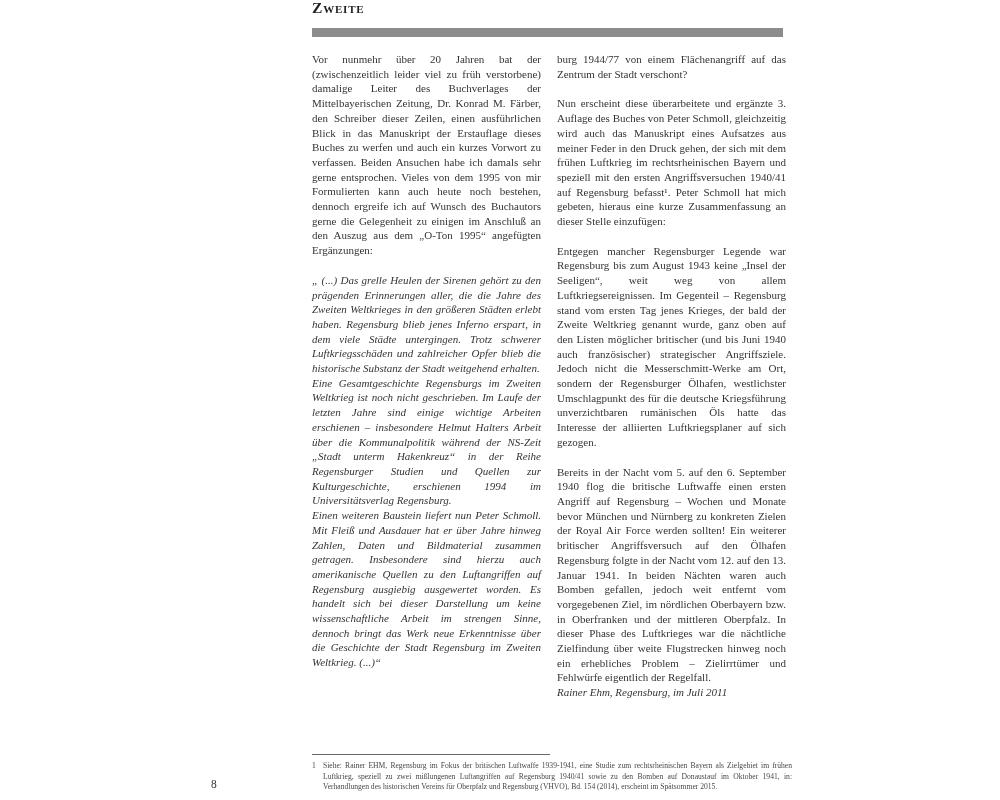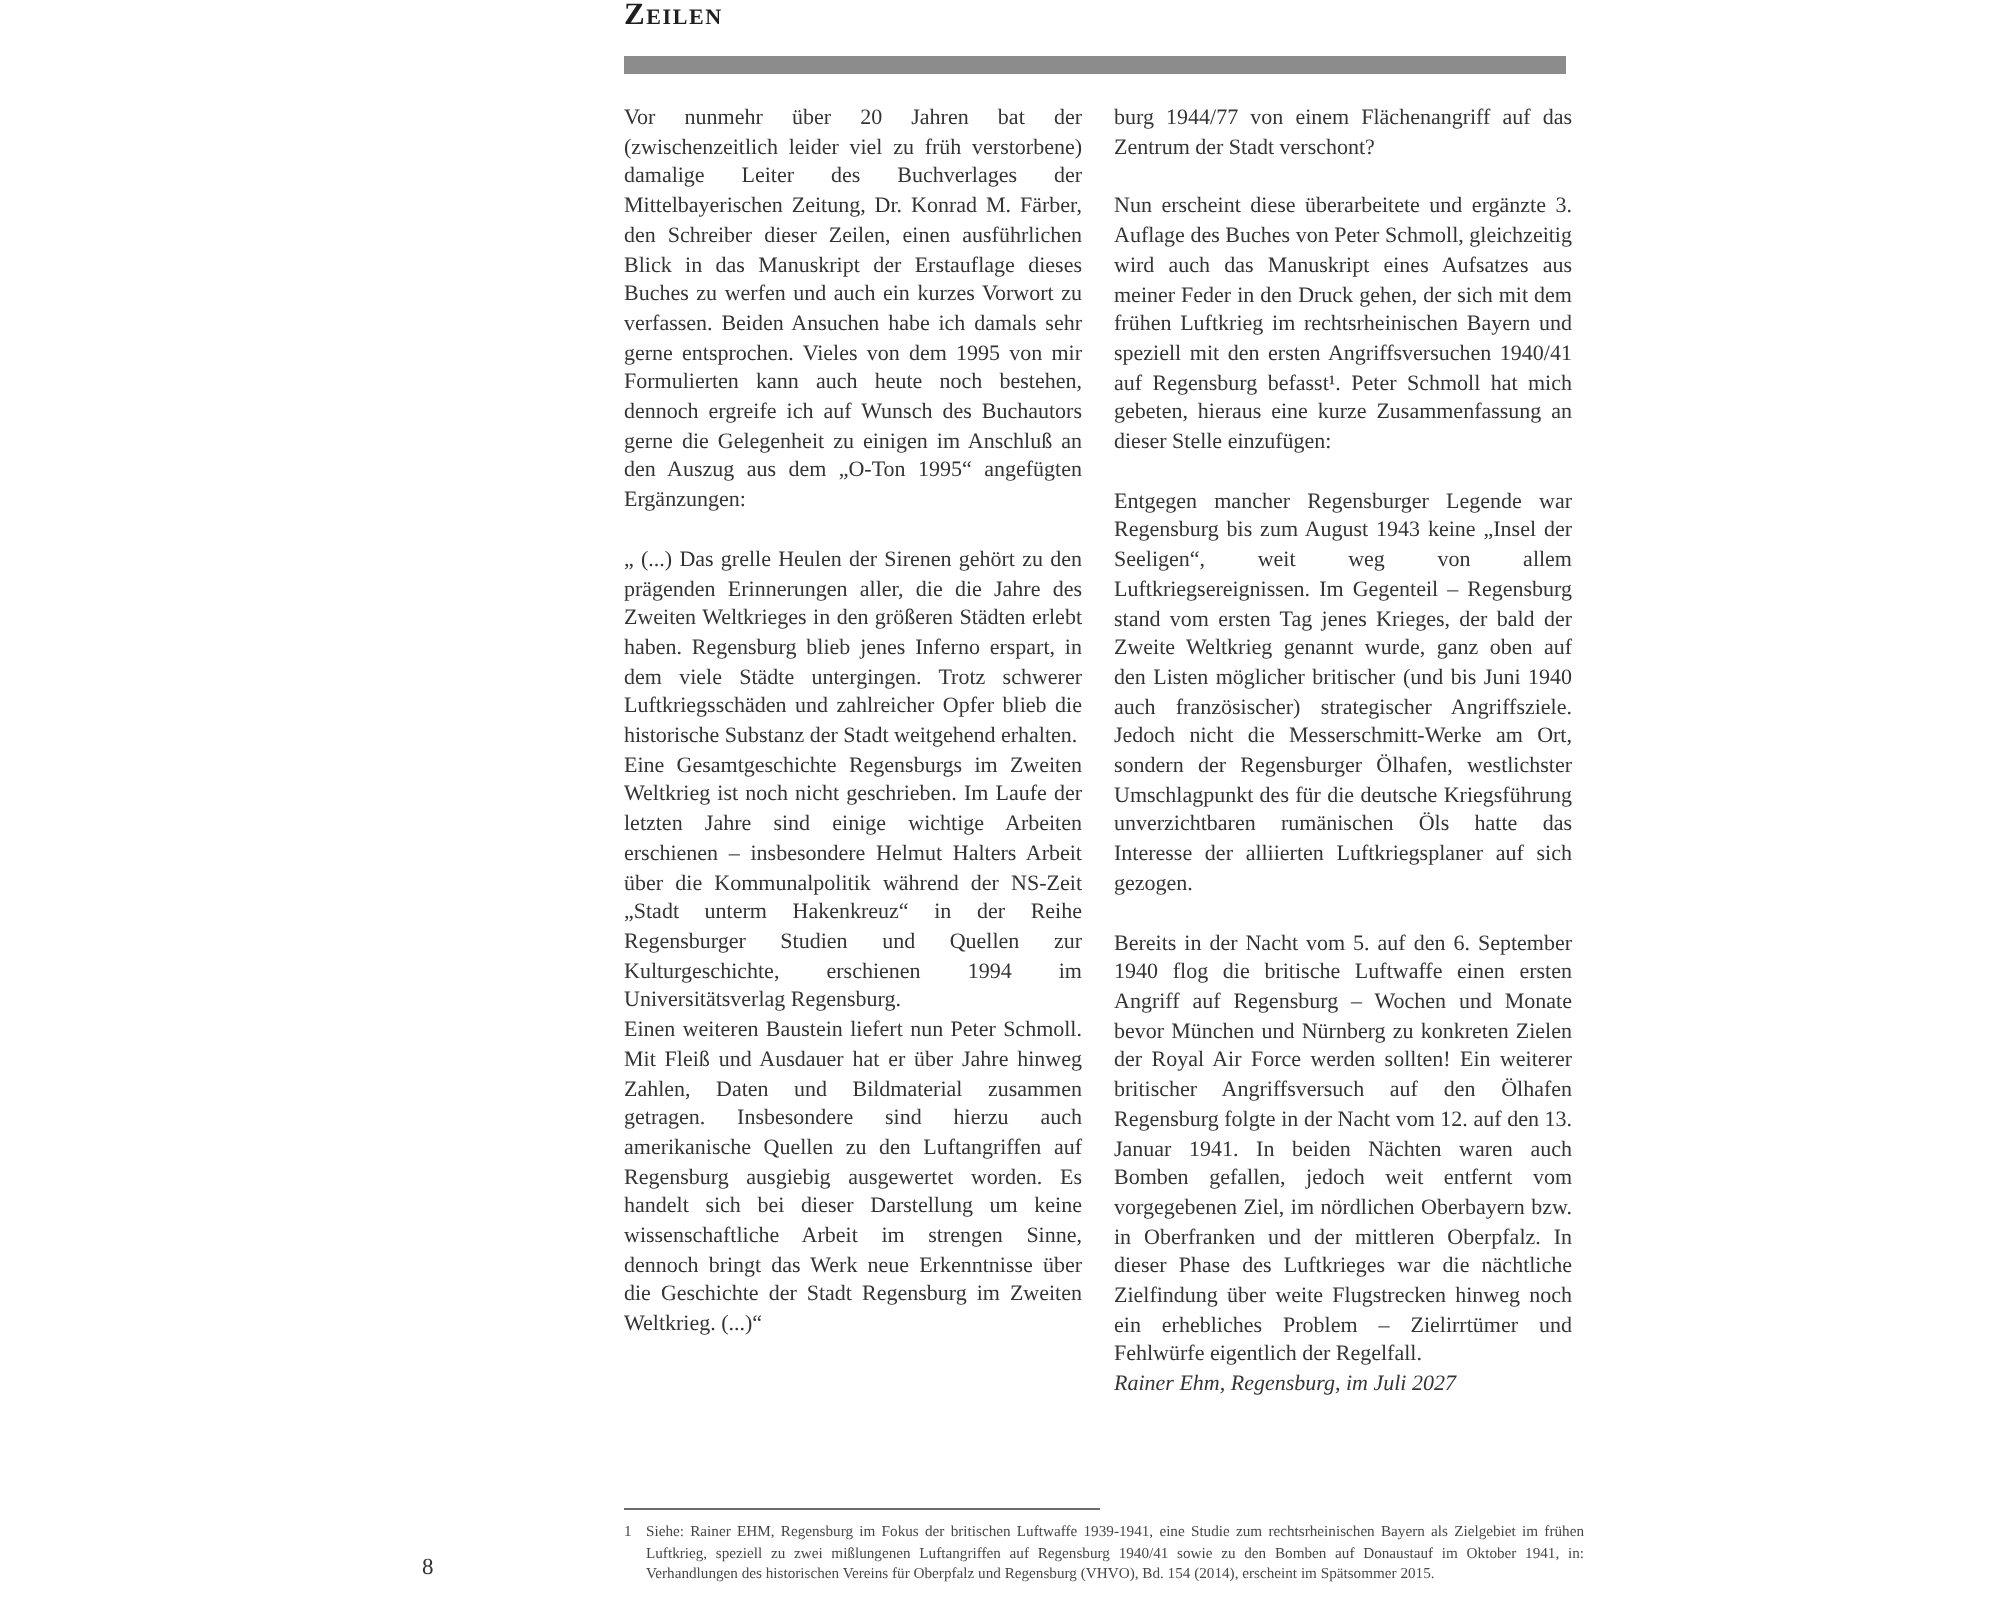--- a/index.html
+++ b/index.html
@@ -49,20 +49,21 @@
     text-align: justify;
     hyphens: auto;
   }
   .col p {
     margin: 0 0 15px 0;
   }
   .col p.tight {
     margin: 0;
   }
   .quote {
+    font-style: italic;
   }
   .signature {
     font-style: italic;
     margin-top: 15px;
   }
   .footnote-rule {
     position: absolute;
     left: 312px;
     top: 754px;
     width: 238px;
@@ -92,39 +93,39 @@
     top: 778px;
     font-size: 11.5px;
     color: #333333;
   }
 </style>
 </head>
 <body>
 
 <div class="sheet">
 
-  <div class="page-title">Zeilen</div>
+  <div class="page-title">Zweite</div>
 
   <div class="title-rule" style="background: rgb(140, 140, 140);"></div>
 
   <div class="columns">
 
     <div class="col">
       <p>Vor nunmehr über 20 Jahren bat der (zwischenzeitlich leider viel zu früh verstorbene) damalige Leiter des Buchverlages der Mittelbayerischen Zeitung, Dr. Konrad M. Färber, den Schreiber dieser Zeilen, einen ausführlichen Blick in das Manuskript der Erstauflage dieses Buches zu werfen und auch ein kurzes Vorwort zu verfassen. Beiden Ansuchen habe ich damals sehr gerne entsprochen. Vieles von dem 1995 von mir Formulierten kann auch heute noch bestehen, dennoch ergreife ich auf Wunsch des Buchautors gerne die Gelegenheit zu einigen im Anschluß an den Auszug aus dem „O-Ton 1995“ angefügten Ergänzungen:</p>
       <p class="quote tight">„ (...) Das grelle Heulen der Sirenen gehört zu den prägenden Erinnerungen aller, die die Jahre des Zweiten Weltkrieges in den größeren Städten erlebt haben. Regensburg blieb jenes Inferno erspart, in dem viele Städte untergingen. Trotz schwerer Luftkriegsschäden und zahlreicher Opfer blieb die historische Substanz der Stadt weitgehend erhalten.</p>
       <p class="quote tight">Eine Gesamtgeschichte Regensburgs im Zweiten Weltkrieg ist noch nicht geschrieben. Im Laufe der letzten Jahre sind einige wichtige Arbeiten erschienen – insbesondere Helmut Halters Arbeit über die Kommunalpolitik während der NS-Zeit „Stadt unterm Hakenkreuz“ in der Reihe Regensburger Studien und Quellen zur Kulturgeschichte, erschienen 1994 im Universitätsverlag Regensburg.</p>
       <p class="quote">Einen weiteren Baustein liefert nun Peter Schmoll. Mit Fleiß und Ausdauer hat er über Jahre hinweg Zahlen, Daten und Bildmaterial zusammen getragen. Insbesondere sind hierzu auch amerikanische Quellen zu den Luftangriffen auf Regensburg ausgiebig ausgewertet worden. Es handelt sich bei dieser Darstellung um keine wissenschaftliche Arbeit im strengen Sinne, dennoch bringt das Werk neue Erkenntnisse über die Geschichte der Stadt Regensburg im Zweiten Weltkrieg. (...)“</p>
     </div>
 
     <div class="col">
       <p>burg 1944/77 von einem Flächenangriff auf das Zentrum der Stadt verschont?</p>
       <p>Nun erscheint diese überarbeitete und ergänzte 3. Auflage des Buches von Peter Schmoll, gleichzeitig wird auch das Manuskript eines Aufsatzes aus meiner Feder in den Druck gehen, der sich mit dem frühen Luftkrieg im rechtsrheinischen Bayern und speziell mit den ersten Angriffsversuchen 1940/41 auf Regensburg befasst¹. Peter Schmoll hat mich gebeten, hieraus eine kurze Zusammenfassung an dieser Stelle einzufügen:</p>
       <p>Entgegen mancher Regensburger Legende war Regensburg bis zum August 1943 keine „Insel der Seeligen“, weit weg von allem Luftkriegsereignissen. Im Gegenteil – Regensburg stand vom ersten Tag jenes Krieges, der bald der Zweite Weltkrieg genannt wurde, ganz oben auf den Listen möglicher britischer (und bis Juni 1940 auch französischer) strategischer Angriffsziele. Jedoch nicht die Messerschmitt-Werke am Ort, sondern der Regensburger Ölhafen, westlichster Umschlagpunkt des für die deutsche Kriegsführung unverzichtbaren rumänischen Öls hatte das Interesse der alliierten Luftkriegsplaner auf sich gezogen.</p>
       <p class="tight">Bereits in der Nacht vom 5. auf den 6. September 1940 flog die britische Luftwaffe einen ersten Angriff auf Regensburg – Wochen und Monate bevor München und Nürnberg zu konkreten Zielen der Royal Air Force werden sollten! Ein weiterer britischer Angriffsversuch auf den Ölhafen Regensburg folgte in der Nacht vom 12. auf den 13. Januar 1941. In beiden Nächten waren auch Bomben gefallen, jedoch weit entfernt vom vorgegebenen Ziel, im nördlichen Oberbayern bzw. in Oberfranken und der mittleren Oberpfalz. In dieser Phase des Luftkrieges war die nächtliche Zielfindung über weite Flugstrecken hinweg noch ein erhebliches Problem – Zielirrtümer und Fehlwürfe eigentlich der Regelfall.</p>
-      <p class="signature tight">Rainer Ehm, Regensburg, im Juli 2027</p>
+      <p class="signature tight">Rainer Ehm, Regensburg, im Juli 2011</p>
     </div>
 
   </div>
 
   <div class="footnote-rule"></div>
 
   <div class="footnote">
     <span class="fn-num">1</span>
     <span class="fn-text">Siehe: Rainer EHM, Regensburg im Fokus der britischen Luftwaffe 1939-1941, eine Studie zum rechtsrheinischen Bayern als Zielgebiet im frühen Luftkrieg, speziell zu zwei mißlungenen Luftangriffen auf Regensburg 1940/41 sowie zu den Bomben auf Donaustauf im Oktober 1941, in: Verhandlungen des historischen Vereins für Oberpfalz und Regensburg (VHVO), Bd. 154 (2014), erscheint im Spätsommer 2015.</span>
   </div>

